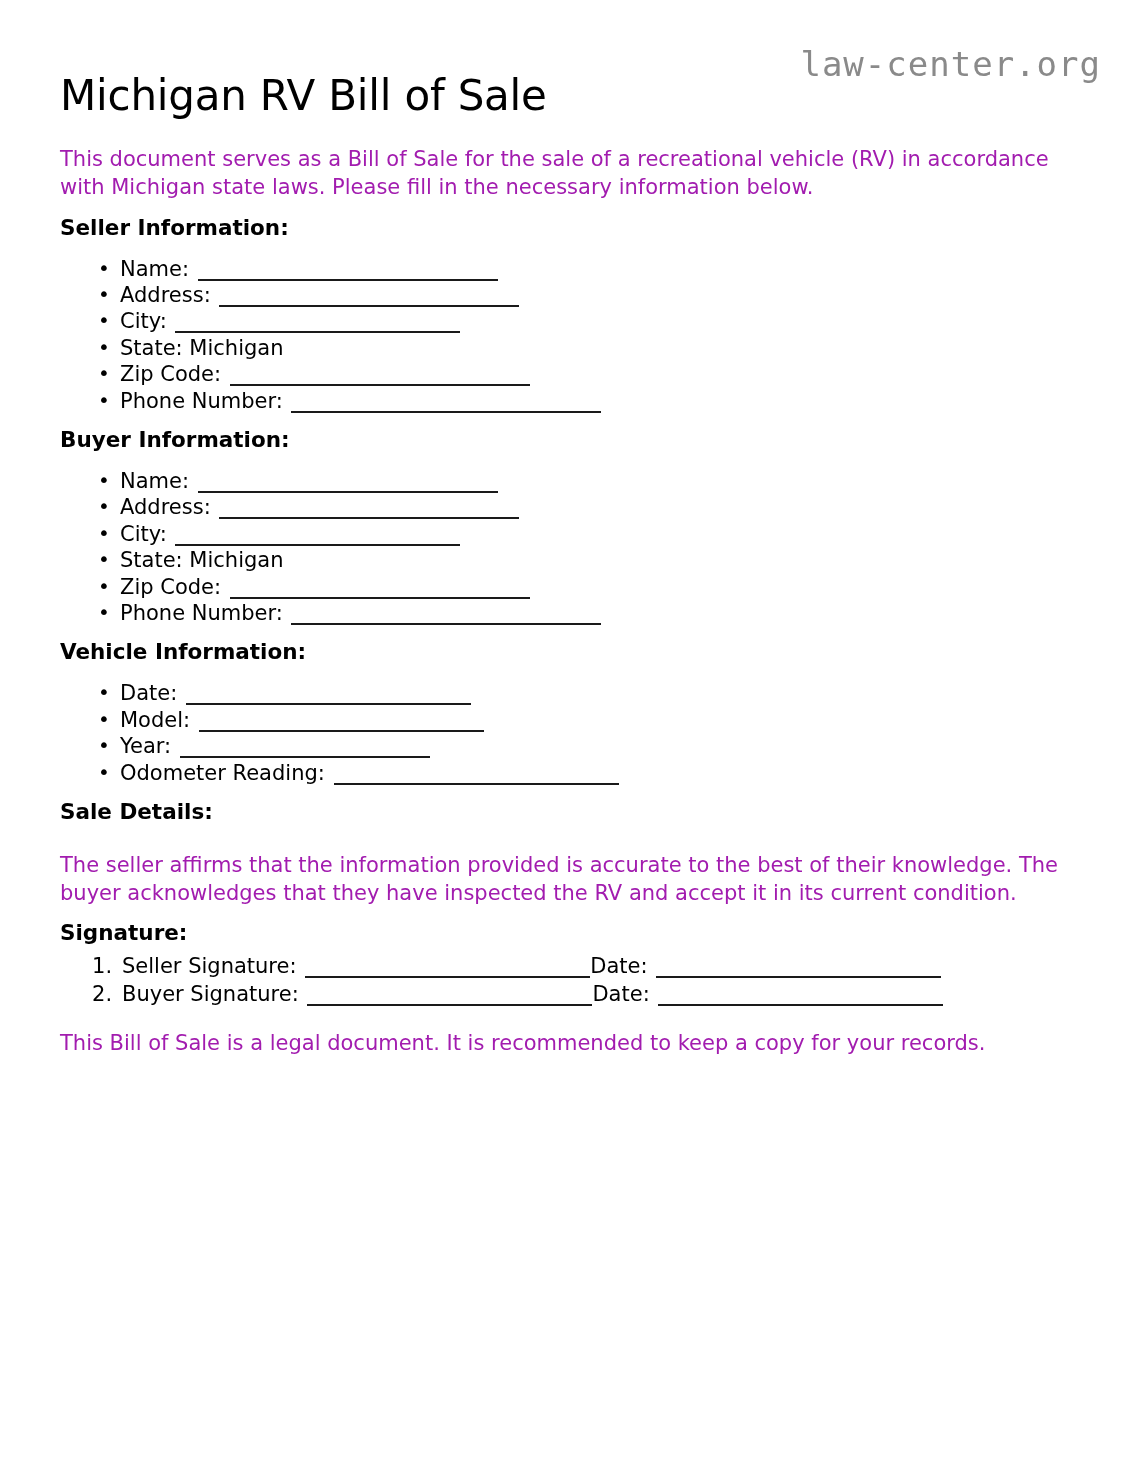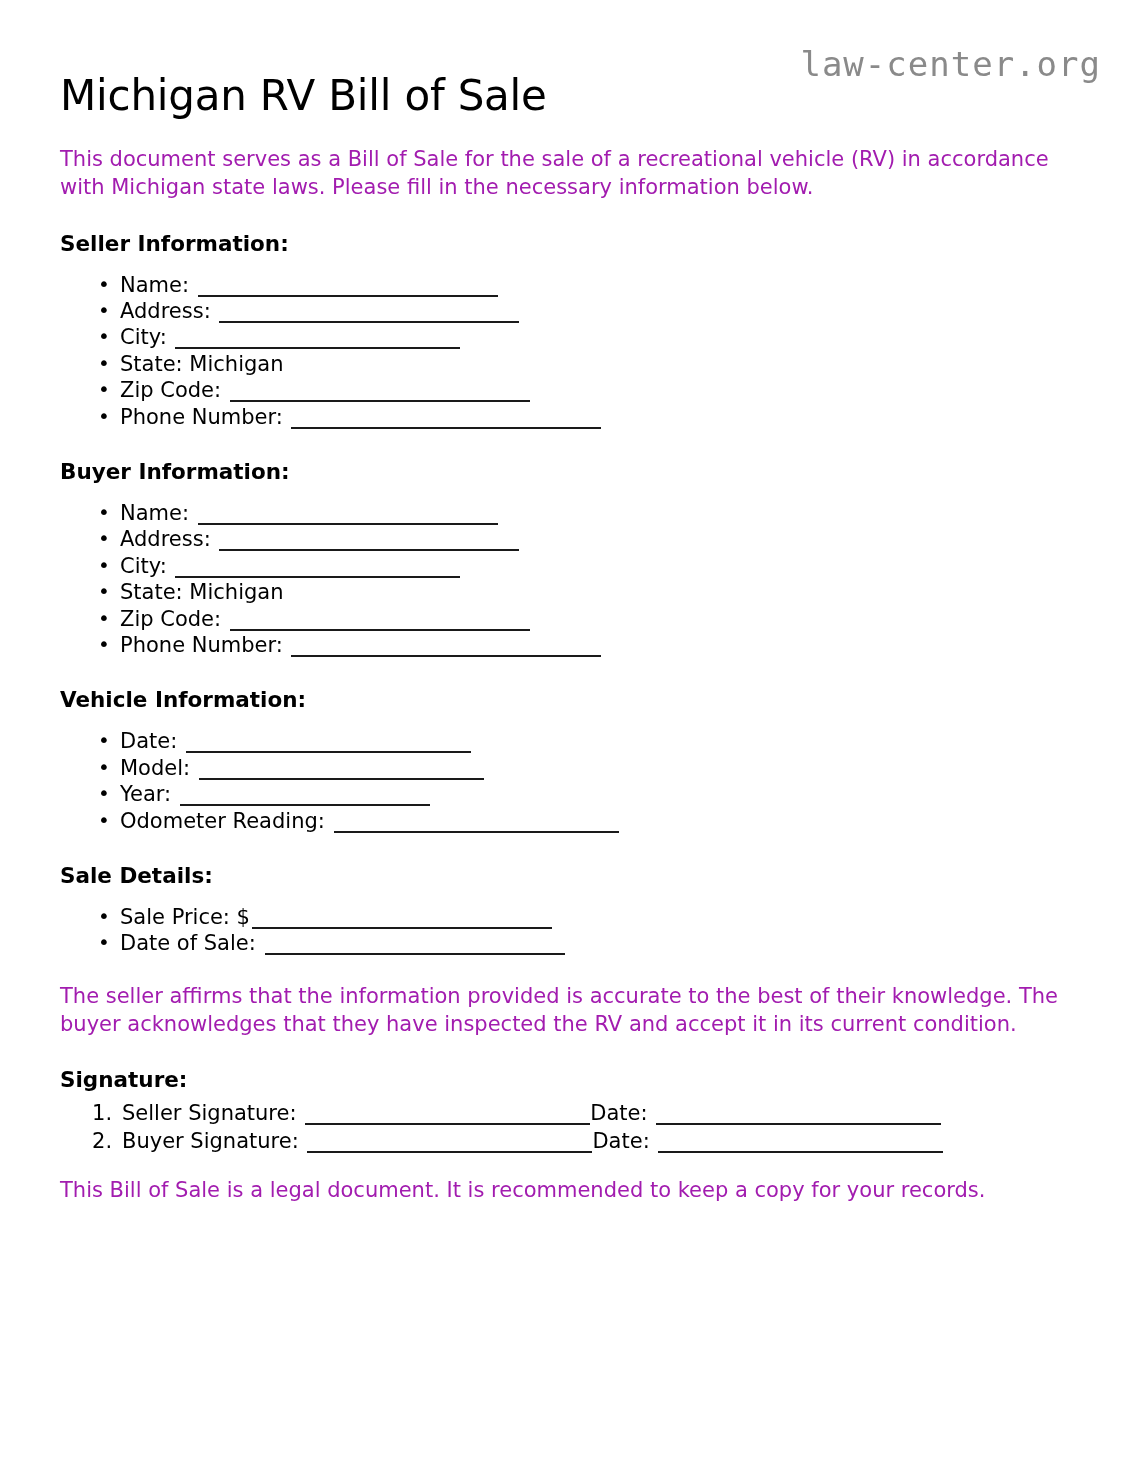--- a/index.html
+++ b/index.html
@@ -55,21 +55,21 @@
     margin: 26px 0 0 0;
     font-size: 21px;
     line-height: 1.32;
     max-width: 1015px;
     color: #a21caf;
   }
   p.body-text.tight { margin-top: 22px; }
 
   
   h2.section-heading {
-    margin: 28px 0 0 0;
+    margin: 12px 0 0 0;
     font-size: 21.5px;
     font-weight: bold;
     line-height: 1.3;
   }
 
   
   ul.field-list {
     list-style: none;
     margin: 14px 0 0 0;
     padding: 0 0 0 38px;
@@ -162,24 +162,20 @@
 
   <h2 class="section-heading">Vehicle Information:</h2>
   <ul class="field-list">
     <li><span class="lbl">Date: </span><span class="rule medium"></span></li>
     <li><span class="lbl">Model: </span><span class="rule medium"></span></li>
     <li><span class="lbl">Year: </span><span class="rule small"></span></li>
     <li><span class="lbl">Odometer Reading: </span><span class="rule medium"></span></li>
   </ul>
 
   <h2 class="section-heading">Sale Details:</h2>
-  <ul class="field-list">
-    <li><span class="lbl">Sale Price: $</span><span class="rule wide"></span></li>
-    <li><span class="lbl">Date of Sale: </span><span class="rule wide"></span></li>
-  </ul>
 
   <p class="body-text">The seller affirms that the information provided is accurate to the best of their knowledge. The buyer acknowledges that they have inspected the RV and accept it in its current condition.</p>
 
   <h2 class="section-heading">Signature:</h2>
   <ol class="sig-list">
     <li><span class="lbl">Seller Signature: </span><span class="rule sig"></span><span class="lbl">Date: </span><span class="rule date"></span></li>
     <li><span class="lbl">Buyer Signature: </span><span class="rule sig"></span><span class="lbl">Date: </span><span class="rule date"></span></li>
   </ol>
 
   <p class="body-text tight">This Bill of Sale is a legal document. It is recommended to keep a copy for your records.</p>

